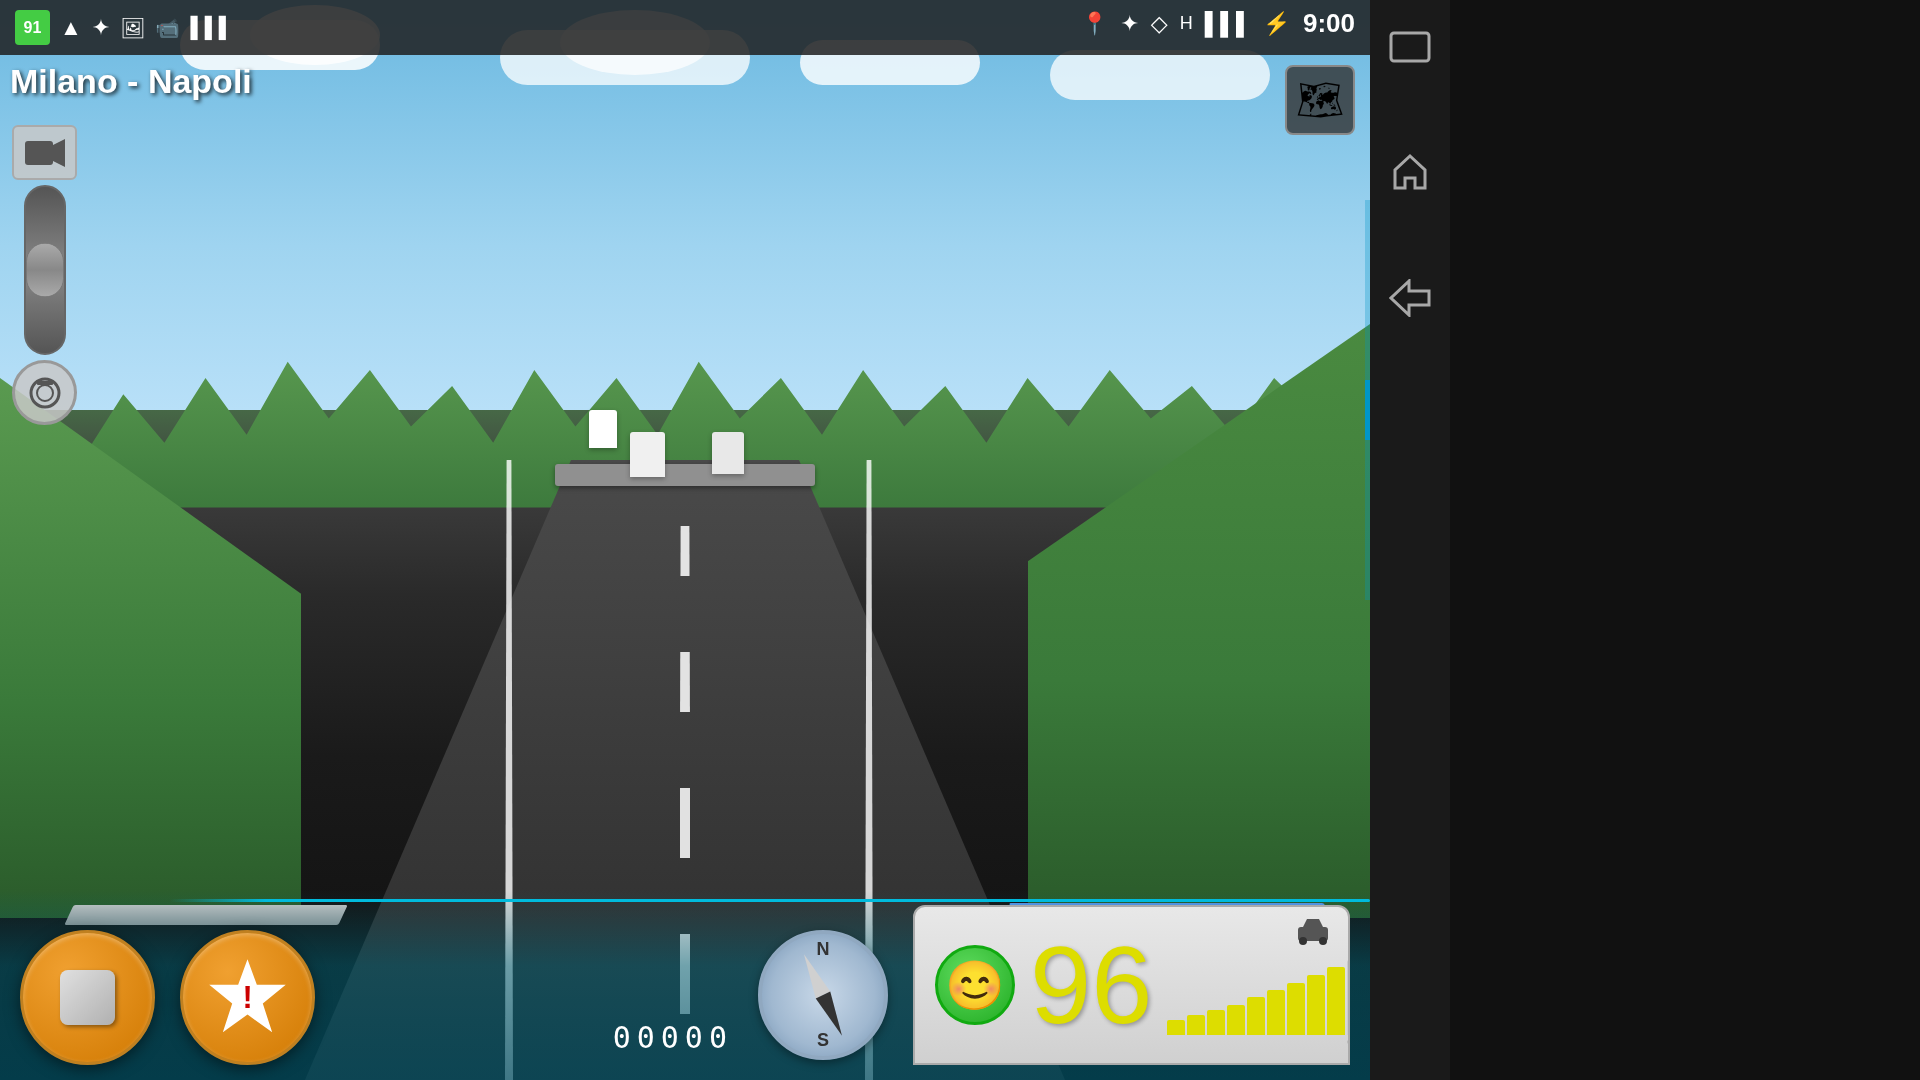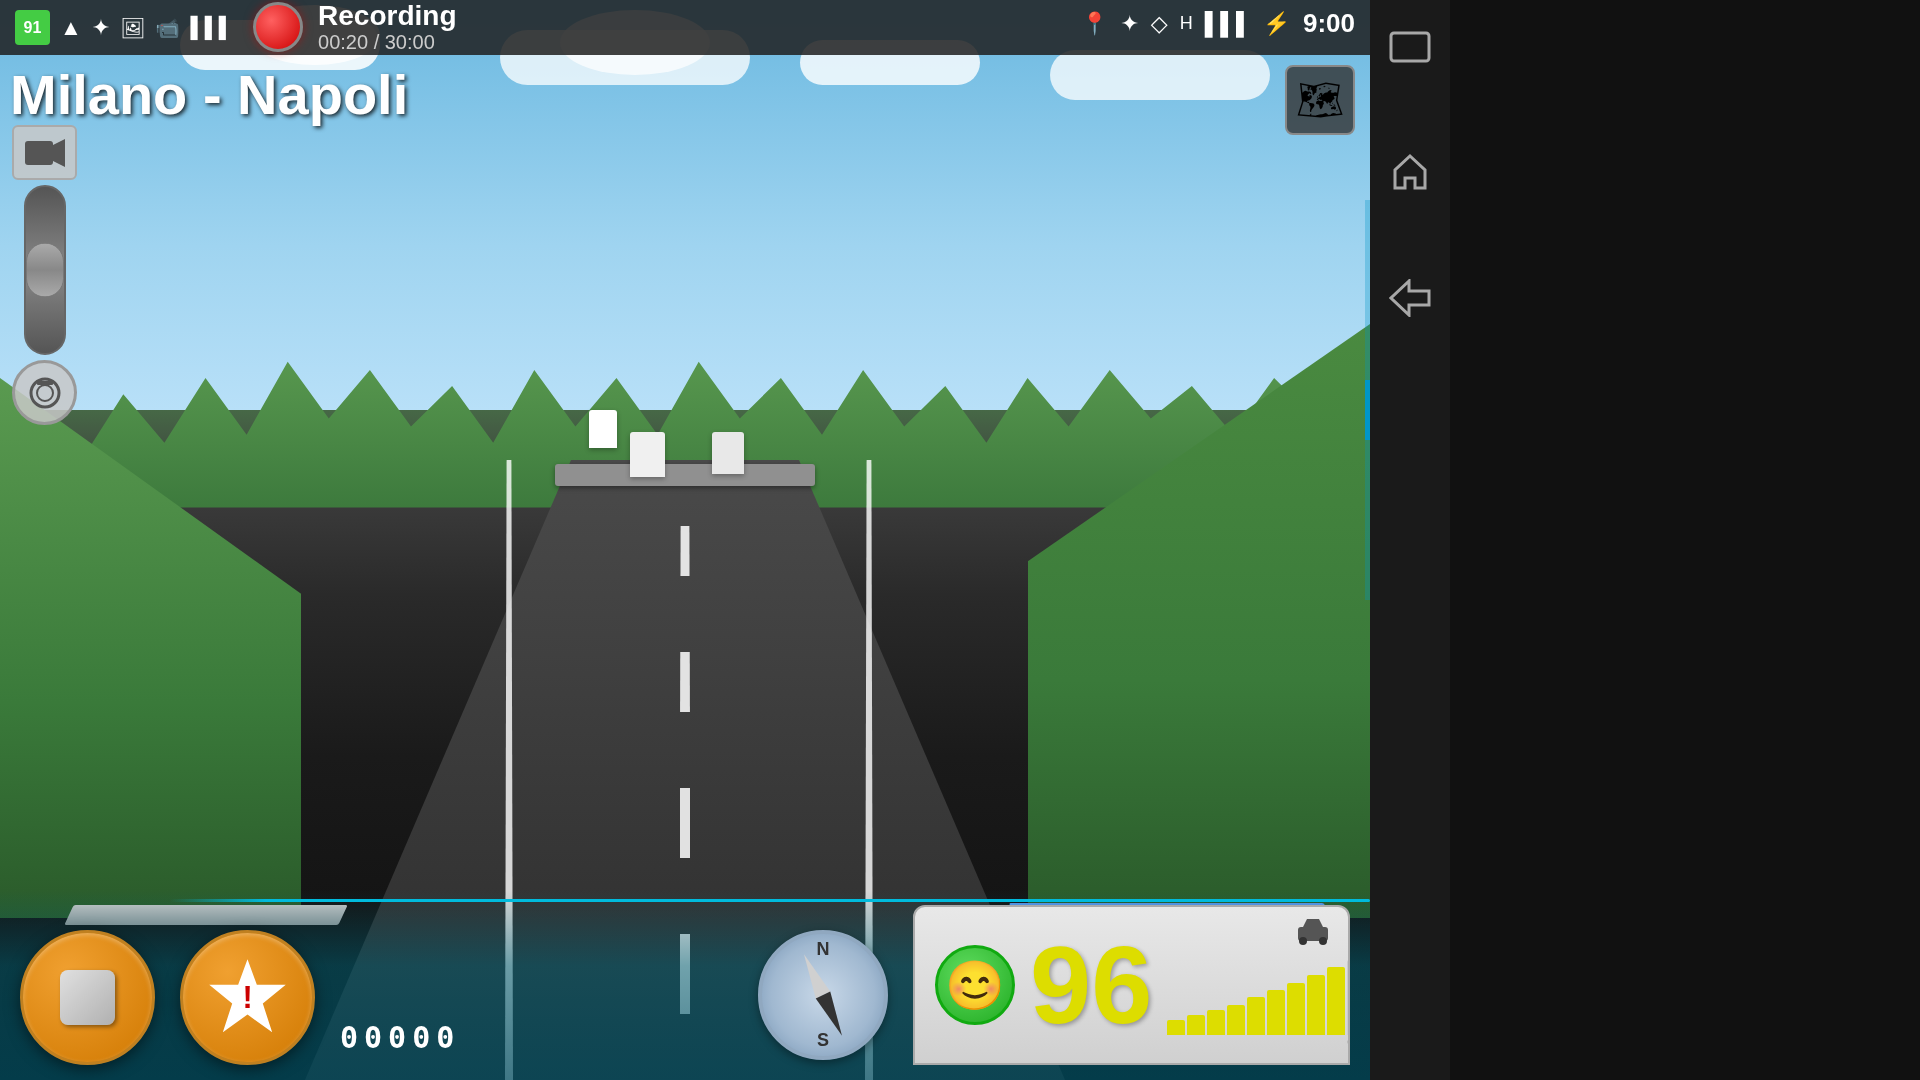--- a/index.html
+++ b/index.html
@@ -175,21 +175,21 @@
       z-index: 10;
       cursor: pointer;
     }
 
     
     .route-label {
       position: absolute;
       top: 62px;
       left: 10px;
       color: white;
-      font-size: 56px;
+      font-size: 34px;
       font-weight: bold;
       text-shadow: 2px 2px 4px rgba(0,0,0,0.8);
       z-index: 10;
     }
 
     
     .left-controls {
       position: absolute;
       top: 125px;
       left: 12px;
@@ -374,21 +374,21 @@
       align-items: center;
       justify-content: center;
       font-size: 50px;
       border: 3px solid #10aa10;
       flex-shrink: 0;
     }
 
     .speed-number {
       color: #dddd00;
       font-size: 110px;
-      font-weight: bold;
+      font-weight: normal;
       line-height: 1;
       text-shadow: 2px 2px 4px rgba(0,0,0,0.3);
       flex-shrink: 0;
       text-align: center;
     }
 
     
     .speed-bars {
       display: flex;
       align-items: flex-end;
@@ -565,27 +565,20 @@
         <div class="battery-icon-green">
           <span>91</span>
         </div>
         <span style="color:white;font-size:22px;">▲</span>
         <span style="color:white;font-size:22px;">✦</span>
         <span style="color:white;font-size:20px;">🖼</span>
         <span style="color:white;font-size:20px;">📹</span>
         <span style="color:white;font-size:20px;">▌▌▌</span>
       </div>
 
-      <div class="recording-section">
-        <div class="record-dot"></div>
-        <div class="recording-text">
-          <span class="recording-label">Recording</span>
-          <span class="recording-time">00:20 / 30:00</span>
-        </div>
-      </div>
 
       <div class="top-right-icons">
         <span class="status-icon">📍</span>
         <span class="status-icon">✦</span>
         <span class="status-icon">◇</span>
         <span style="color:white;font-size:18px;">H</span>
         <span class="status-icon">▌▌▌</span>
         <span class="status-icon">⚡</span>
         <span class="time-display">9:00</span>
       </div>
@@ -630,21 +623,21 @@
 
       <div class="alert-btn">
         <div class="star-shape">
           <svg viewBox="0 0 100 100">
             <polygon points="50,5 61,35 95,35 68,57 79,91 50,70 21,91 32,57 5,35 39,35" fill="white" stroke="none"></polygon>
             <text x="50" y="62" text-anchor="middle" font-size="36" font-weight="bold" fill="#cc0000">!</text>
           </svg>
         </div>
       </div>
 
-      <div style="flex:1;display:flex;align-items:flex-end;justify-content:flex-start;padding-bottom:10px;font-weight:bold;">
+      <div style="flex:1;display:flex;align-items:flex-end;justify-content:flex-end;padding-bottom:10px;">
         <span style="color:white;font-size:30px;letter-spacing:6px;font-family:monospace;">00000</span>
       </div>
 
       <div class="compass compass-wrapper">
         <span class="compass-n">N</span>
         <div class="compass-needle"></div>
         <span class="compass-s">S</span>
       </div>
 
       <div class="speed-panel">

